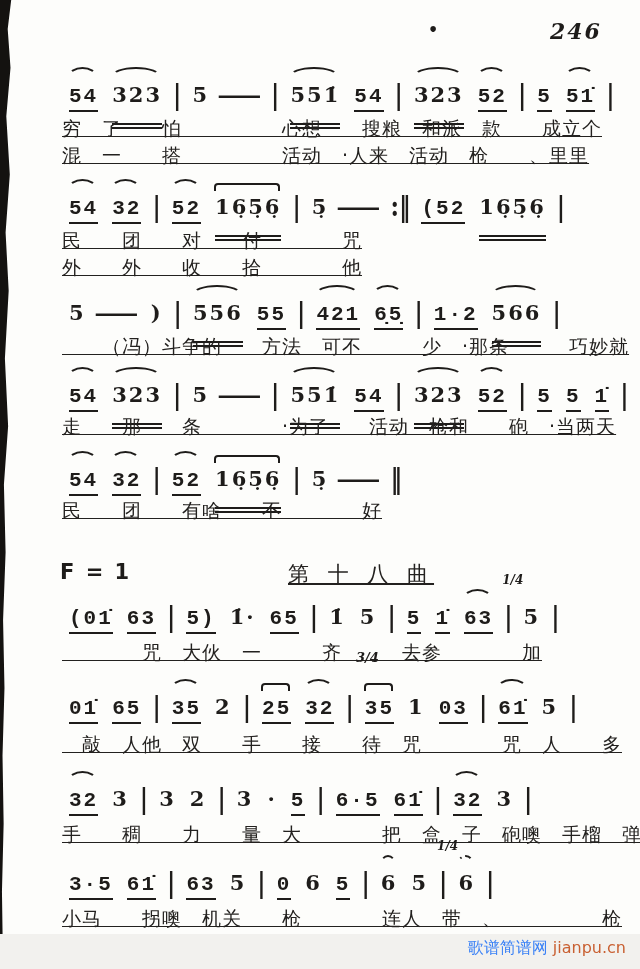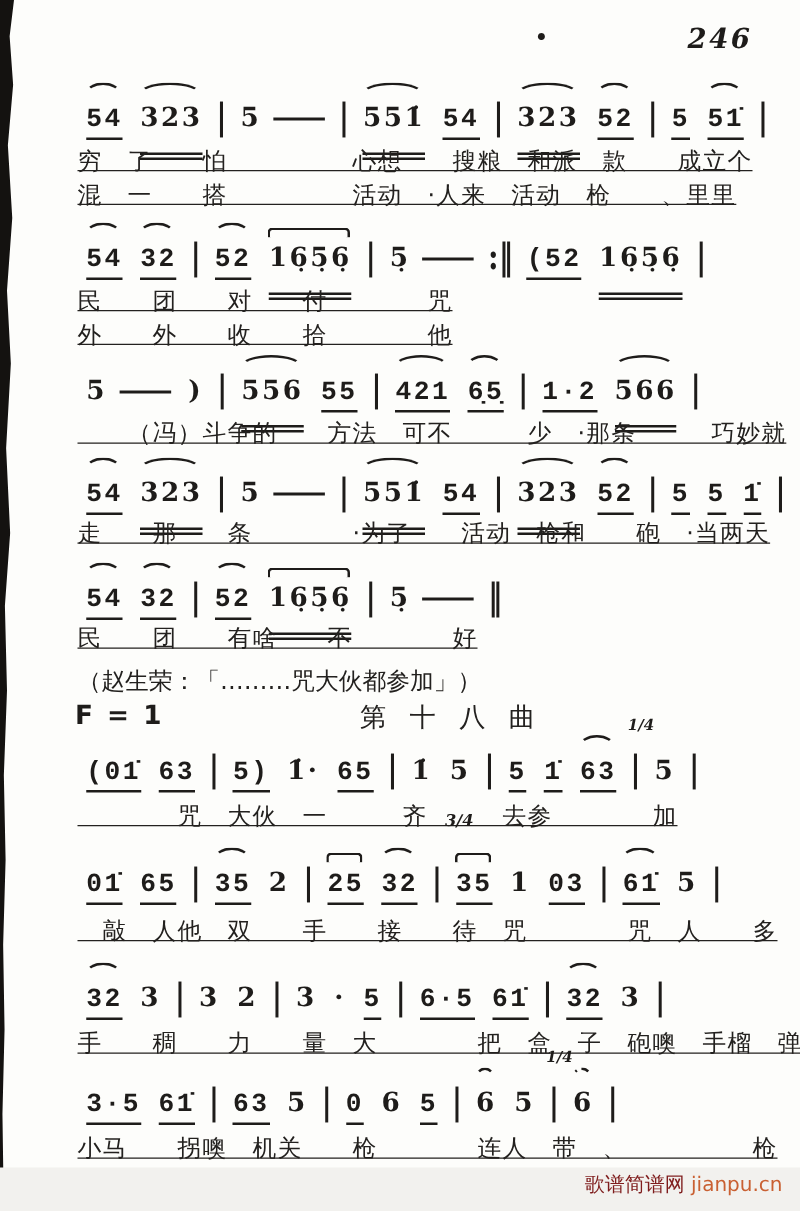--- a/index.html
+++ b/index.html
@@ -28,26 +28,26 @@
   .arc{position:absolute;left:-1px;right:1px;top:-15px;height:15px;border:2.5px solid transparent;border-top-color:var(--ink);border-radius:50%;}
   .arc.sq{border-radius:4px 4px 0 0;border:2px solid var(--ink);border-bottom:none;height:6px;top:-11px;}
   .arc.dsh{border-top-style:dashed;}
   .sup{position:absolute;top:-22px;left:-2px;font:italic 700 12px "DejaVu Serif",serif;letter-spacing:0;white-space:nowrap;transform:scaleY(.8);}
 
   
   .lyr{position:absolute;left:62px;white-space:pre;font:400 19px "DejaVu Sans","DejaVu Serif",sans-serif;color:#23211f;letter-spacing:1px;text-decoration:underline;}
 
   .dialogue{position:absolute;left:62px;top:532px;font:400 19px "DejaVu Sans",sans-serif;color:#23211f;}
   .keysig{position:absolute;left:60px;top:560px;font:700 21px "DejaVu Sans",sans-serif;color:var(--ink);letter-spacing:2px;}
-  .songtitle{position:absolute;left:288px;top:560px;font:400 21px "DejaVu Sans",sans-serif;color:#23211f;letter-spacing:6px;}
+  .songtitle{position:absolute;left:288px;top:560px;font:400 21px "DejaVu Sans",sans-serif;color:#23211f;letter-spacing:6px;text-decoration:underline;}
   .tmark{position:absolute;left:356px;top:650px;font:italic 700 13px "DejaVu Serif",serif;color:var(--ink);}
 
   .wmband{position:absolute;left:0;top:934px;width:640px;height:35px;background:#f2f1ee;}
   .wm{position:absolute;right:14px;top:938px;font:400 16px "DejaVu Sans",sans-serif;}
-  .wm .site{color:#7f1d1d;margin-top:28px;}
+  .wm .site{color:#3b82f6;margin-top:28px;}
   .wm .dom{color:#c96032;text-align:right;}
 </style>
 </head>
 <body>
 
 <div id="page">
   <div class="binding"></div>
 
   <div class="inkdot">•</div>
   <div class="pgnum">246</div>
@@ -62,21 +62,20 @@
 
   <div class="mline" style="top:298px"><span class="tok"><b class="tx">5</b></span><span class="tok hl"><b class="tx">—</b></span><span class="tok"><b class="tx">)</b></span><span class="tok bar"><b class="tx">|</b></span><span class="tok u2"><b class="tx">556</b><i class="arc"></i></span><span class="tok u1"><b class="tx">55</b></span><span class="tok bar"><b class="tx">|</b></span><span class="tok u1"><b class="tx">421</b><i class="arc"></i></span><span class="tok u1"><b class="tx">6̣5̣</b><i class="arc"></i></span><span class="tok bar"><b class="tx">|</b></span><span class="tok u1"><b class="tx">1·2</b></span><span class="tok u2"><b class="tx">566</b><i class="arc"></i></span><span class="tok bar"><b class="tx">|</b></span></div>
   <div class="lyr" style="top:334px">　　（冯）斗争的　　方法　可不　　　少　·那条　　　巧妙就</div>
 
   <div class="mline" style="top:380px"><span class="tok u1"><b class="tx">54</b><i class="arc"></i></span><span class="tok u2"><b class="tx">323</b><i class="arc"></i></span><span class="tok bar"><b class="tx">|</b></span><span class="tok"><b class="tx">5</b></span><span class="tok hl"><b class="tx">—</b></span><span class="tok bar"><b class="tx">|</b></span><span class="tok u2"><b class="tx">551̇</b><i class="arc"></i></span><span class="tok u1"><b class="tx">54</b></span><span class="tok bar"><b class="tx">|</b></span><span class="tok u2"><b class="tx">323</b><i class="arc"></i></span><span class="tok u1"><b class="tx">52</b><i class="arc"></i></span><span class="tok bar"><b class="tx">|</b></span><span class="tok u1"><b class="tx">5</b></span><span class="tok u1"><b class="tx">5</b></span><span class="tok u1"><b class="tx">1̇</b></span><span class="tok bar"><b class="tx">|</b></span></div>
   <div class="lyr" style="top:414px">走　　那　　条　　　　·为了　　活动　枪和　　砲　·当两天</div>
 
   <div class="mline" style="top:464px"><span class="tok u1"><b class="tx">54</b><i class="arc"></i></span><span class="tok u1"><b class="tx">32</b><i class="arc"></i></span><span class="tok bar"><b class="tx">|</b></span><span class="tok u1"><b class="tx">52</b><i class="arc"></i></span><span class="tok u2"><b class="tx">16̣5̣6̣</b><i class="arc sq"></i></span><span class="tok bar"><b class="tx">|</b></span><span class="tok"><b class="tx">5̣</b></span><span class="tok hl"><b class="tx">—</b></span><span class="tok bar"><b class="tx">‖</b></span></div>
   <div class="lyr" style="top:498px">民　　团　　有啥　　不　　　　好</div>
 
-  <div class="dialogue">（赵生荣：「………咒大伙都参加」）</div>
   <div class="keysig">F = 1</div>
   <div class="songtitle">第 十 八 曲</div>
 
   <div class="mline" style="top:602px"><span class="tok u1"><b class="tx">(01̇</b></span><span class="tok u1"><b class="tx">63</b></span><span class="tok bar"><b class="tx">|</b></span><span class="tok u1"><b class="tx">5)</b></span><span class="tok"><b class="tx">1̇·</b></span><span class="tok u1"><b class="tx">65</b></span><span class="tok bar"><b class="tx">|</b></span><span class="tok"><b class="tx">1̇</b></span><span class="tok"><b class="tx">5</b></span><span class="tok bar"><b class="tx">|</b></span><span class="tok u1"><b class="tx">5</b></span><span class="tok u1"><b class="tx">1̇</b></span><span class="tok u1"><b class="tx">63</b><i class="arc"></i></span><span class="tok bar"><i class="sup">1/4</i><b class="tx">|</b></span><span class="tok"><b class="tx">5</b></span><span class="tok bar"><b class="tx">|</b></span></div>
   <div class="lyr" style="top:640px">　　　　咒　大伙　一　　　齐　　　去参　　　　加</div>
 
   <div class="tmark">3/4</div>
 
   <div class="mline" style="top:692px"><span class="tok u1"><b class="tx">01̇</b></span><span class="tok u1"><b class="tx">65</b></span><span class="tok bar"><b class="tx">|</b></span><span class="tok u1"><b class="tx">35</b><i class="arc"></i></span><span class="tok"><b class="tx">2</b></span><span class="tok bar"><b class="tx">|</b></span><span class="tok u1"><b class="tx">25</b><i class="arc sq"></i></span><span class="tok u1"><b class="tx">32</b><i class="arc"></i></span><span class="tok bar"><b class="tx">|</b></span><span class="tok u1"><b class="tx">35</b><i class="arc sq"></i></span><span class="tok"><b class="tx">1</b></span><span class="tok u1"><b class="tx">03</b></span><span class="tok bar"><b class="tx">|</b></span><span class="tok u1"><b class="tx">61̇</b><i class="arc"></i></span><span class="tok"><b class="tx">5</b></span><span class="tok bar"><b class="tx">|</b></span></div>
   <div class="lyr" style="top:732px">　敲　人他　双　　手　　接　　待　咒　　　　咒　人　　多</div>

